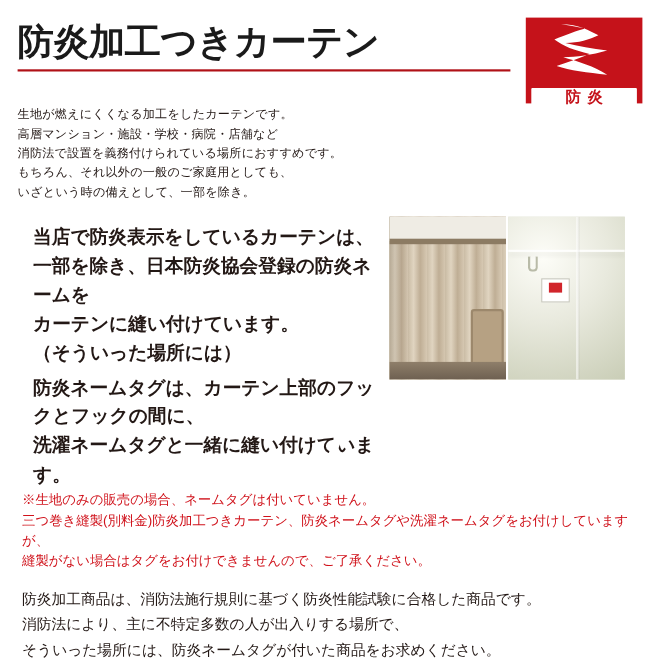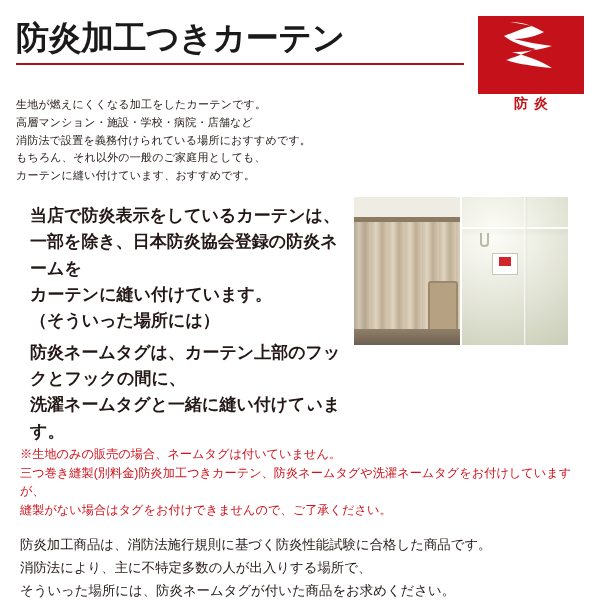--- a/index.html
+++ b/index.html
@@ -48,21 +48,20 @@
     top: -4px;
     right: 0;
     width: 106px;
     height: 78px;
     background: #c5121a;
     color: #ffffff;
     display: flex;
     flex-direction: column;
     align-items: center;
     justify-content: flex-start;
-    gap: 15px;
   }
   .bouen-symbol {
     width: 106px;
     height: 76px;
     display: flex;
     align-items: center;
     justify-content: center;
   }
   .bouen-label {
     width: 96px;
@@ -242,21 +241,21 @@
 
     <h1 class="title">防炎加工つきカーテン</h1>
     <div class="title-rule"></div>
   </div>
 
   <div class="lead">
     <div>生地が燃えにくくなる加工をしたカーテンです。</div>
     <div>高層マンション・施設・学校・病院・店舗など</div>
     <div>消防法で設置を義務付けられている場所におすすめです。</div>
     <div>もちろん、それ以外の一般のご家庭用としても、</div>
-    <div>カーテンに縫い付けています、おすすめです。</div>
+    <div>いざという時の備えとして、一部を除き。</div>
   </div>
 
   <div class="photo-block">
 
     <div class="photo-text">
       <div class="para1">
         <div>当店で防炎表示をしているカーテンは、</div>
         <div>一部を除き、日本防炎協会登録の防炎ネームを</div>
         <div>カーテンに縫い付けています。</div>
         <div>（そういった場所には）</div>

